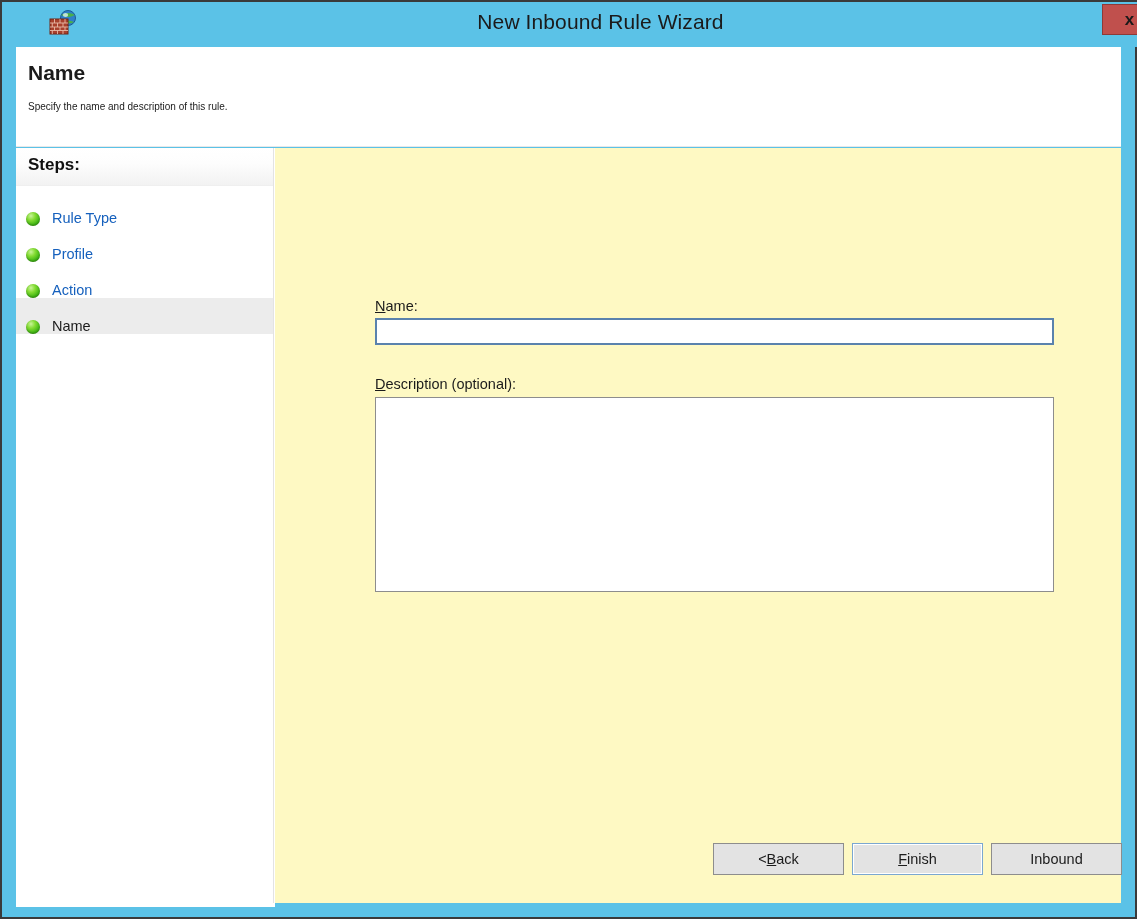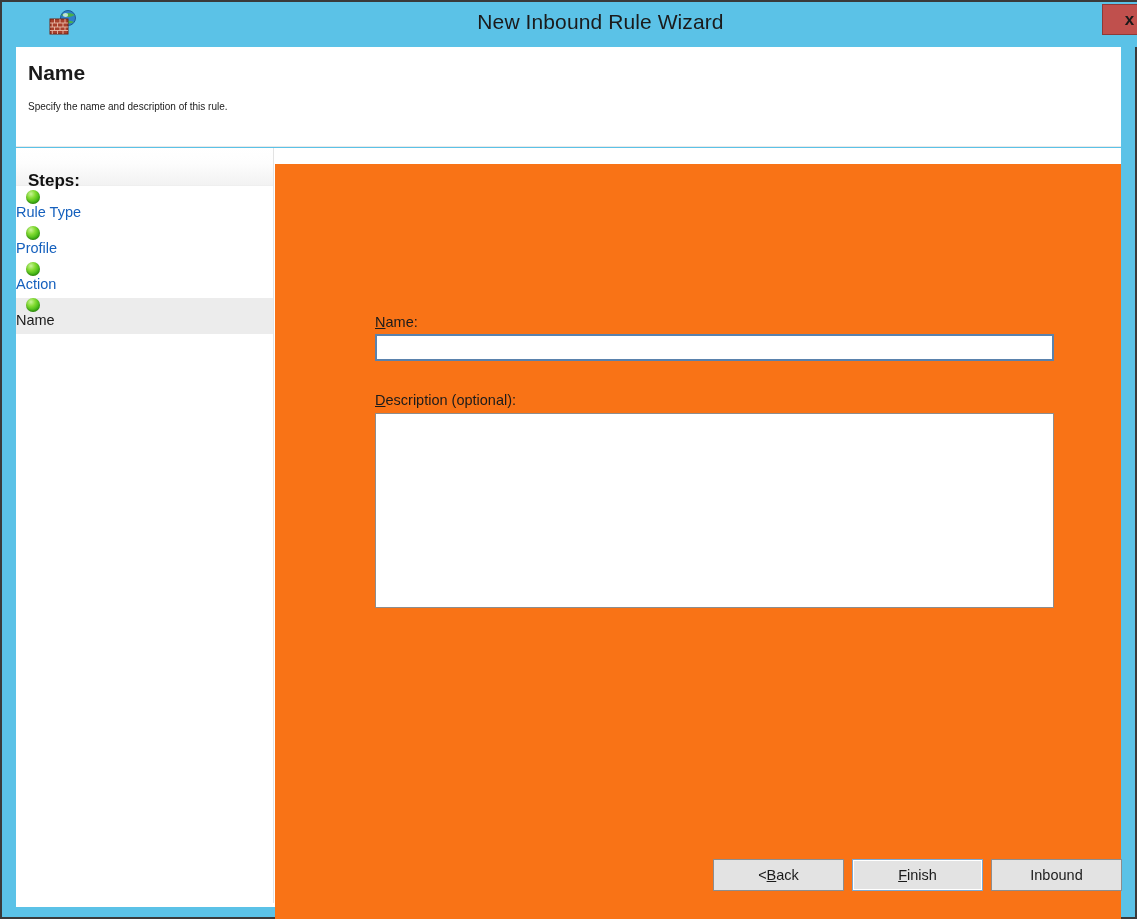--- a/index.html
+++ b/index.html
@@ -135,30 +135,28 @@
     border-bottom: 1px solid #efefef;
     box-sizing: border-box;
   }
   #steps-header-label {
     position: absolute;
     left: 12px;
     top: 7px;
     font-size: 17px;
     font-weight: bold;
     color: #111111;
-    margin-top: 16px;
   }
   .step-row {
     position: relative;
     height: 36px;
     display: flex;
-    align-items: flex-start;
+    align-items: flex-end;
     box-sizing: border-box;
     cursor: pointer;
-    flex-direction: column;
   }
   .step-row.current {
     background: #ececec;
     cursor: default;
   }
   .step-bullet {
     width: 14px;
     height: 14px;
     margin-left: 10px;
     margin-right: 12px;
@@ -176,24 +174,24 @@
     color: #1b1b1b;
   }
   #steps-spacer {
     height: 4px;
   }
 
   
   #content {
     position: absolute;
     left: 259px;
-    top: 16px;
+    top: 0;
     width: 846px;
     height: 755px;
-    background: #f97316;
+    background: #fef9c3;
   }
 
   .field-label {
     position: absolute;
     font-size: 14.5px;
     color: #1b1b1b;
   }
   .accel {
     text-decoration: underline;
   }

